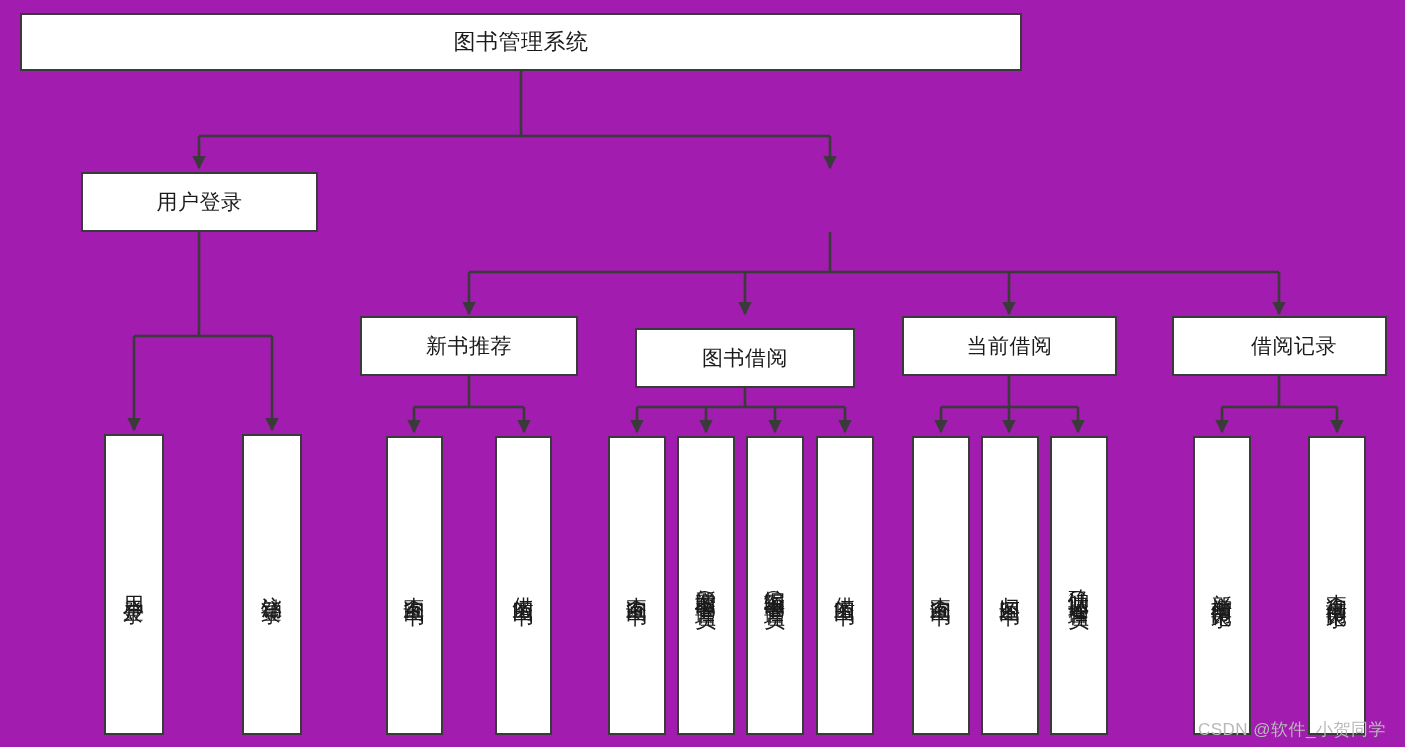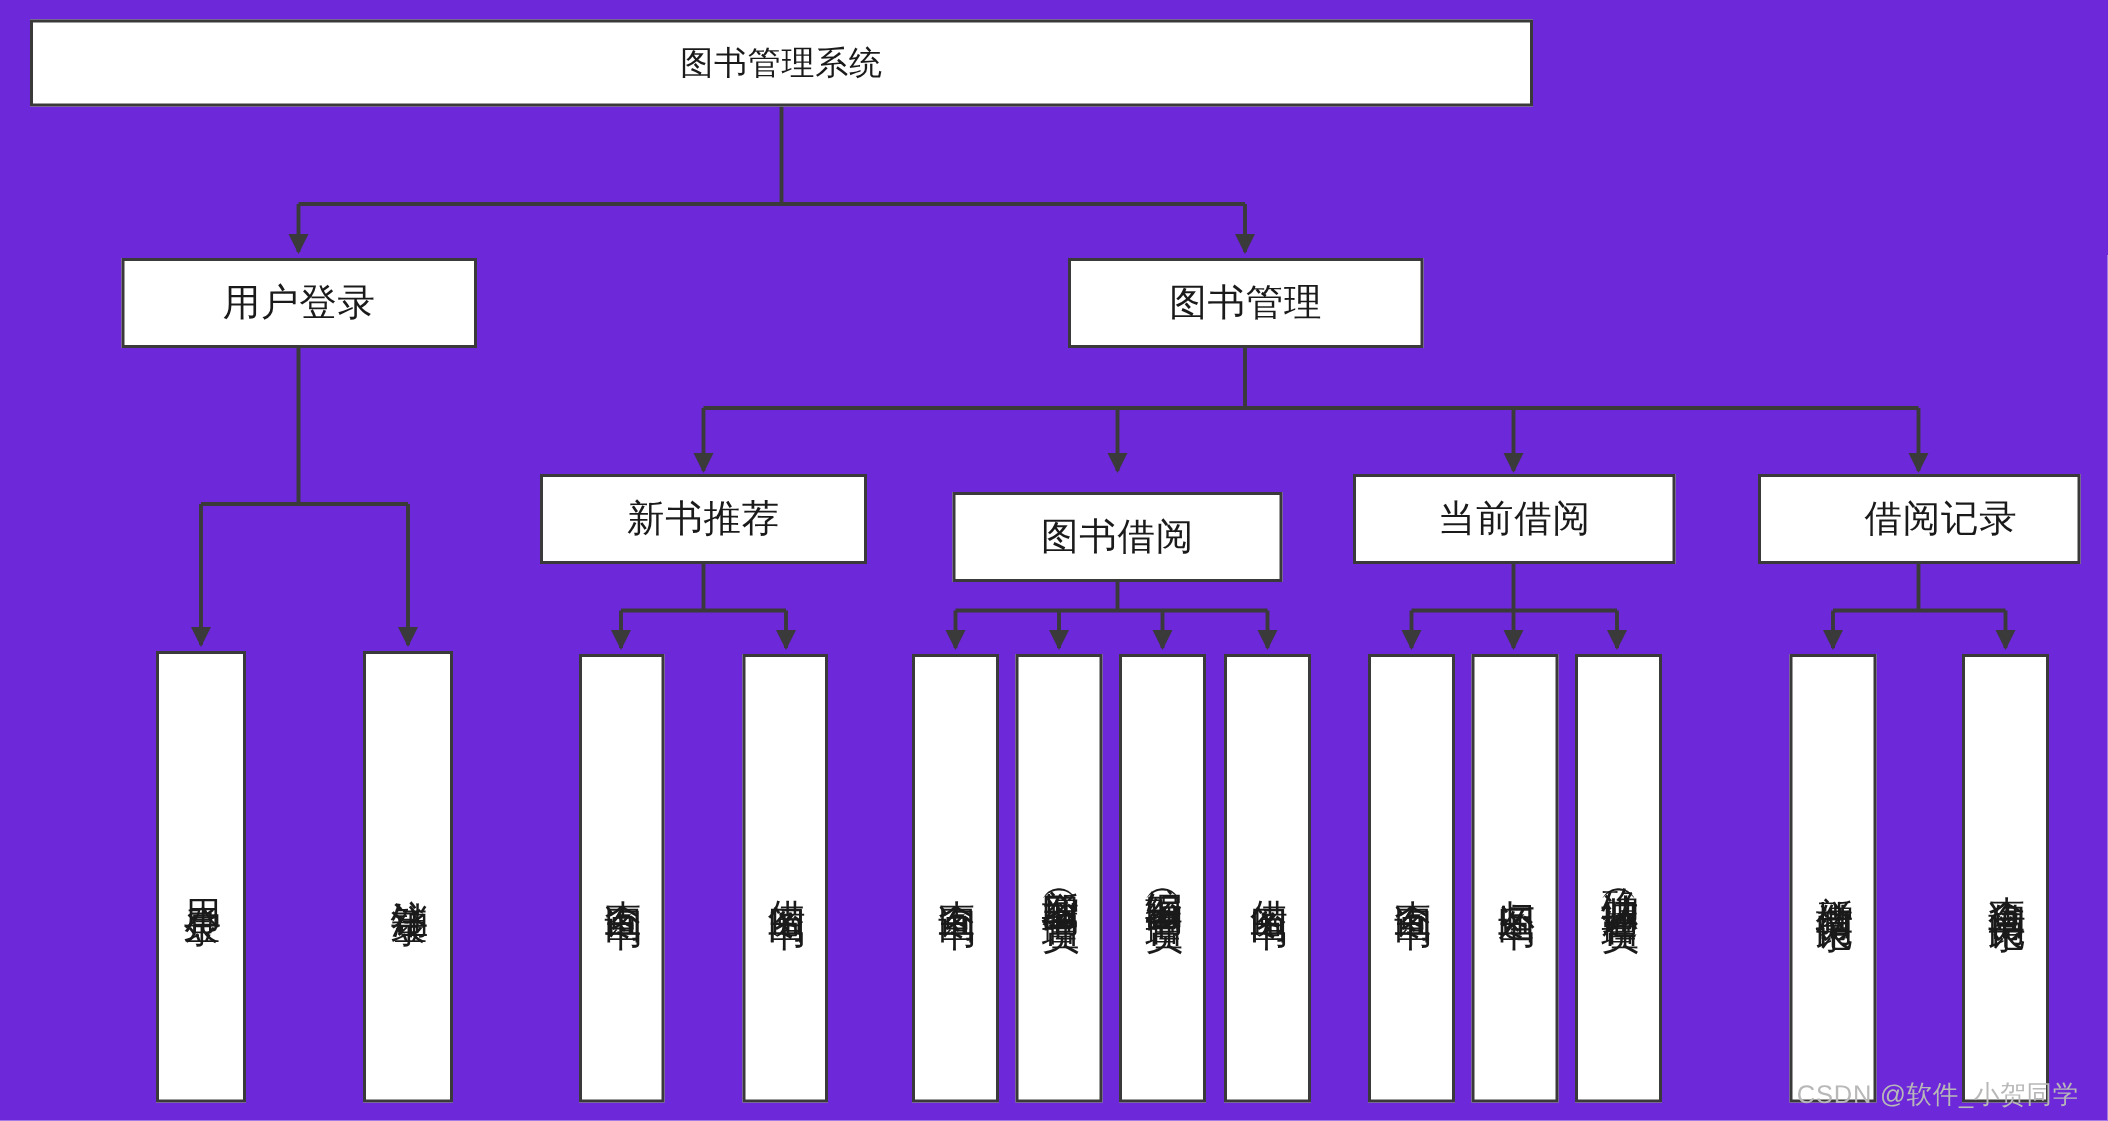--- a/index.html
+++ b/index.html
@@ -10,21 +10,21 @@
   body {
     width: 1405px;
     height: 747px;
     font-family: "Liberation Sans", "DejaVu Sans", sans-serif;
     overflow: hidden;
   }
   #diagram-root {
     position: relative;
     width: 1405px;
     height: 747px;
-    background: #6d28d9;
+    background: #a21caf;
   }
   svg.edges {
     position: absolute;
     left: 0;
     top: 0;
     width: 1405px;
     height: 747px;
     pointer-events: none;
   }
   .node {
@@ -32,21 +32,21 @@
     box-sizing: border-box;
     background: #ffffff;
     border: 2px solid #3a3a3a;
     display: flex;
     align-items: center;
     justify-content: center;
     overflow: hidden;
   }
   .node-label {
     color: #1a1a1a;
-    font-size: 25px;
+    font-size: 21px;
     line-height: 1.06;
     white-space: pre;
     text-align: center;
     letter-spacing: 0.5px;
   }
   .node.vertical .node-label {
     writing-mode: vertical-rl;
     text-orientation: upright;
     line-height: 1;
     letter-spacing: 3px;
@@ -120,23 +120,20 @@
   </svg>
 
   <div class="node root" style="left:20px; top:13px; width:1002px; height:58px;">
     <span class="node-label">图书管理系统</span>
   </div>
 
   <div class="node" style="left:81px; top:172px; width:237px; height:60px;">
     <span class="node-label">用户登录</span>
   </div>
 
-  <div class="node" style="left:712px; top:172px; width:237px; height:60px;">
-    <span class="node-label">图书管理</span>
-  </div>
 
   <div class="node" style="left:360px; top:316px; width:218px; height:60px;">
     <span class="node-label">新书推荐</span>
   </div>
 
   <div class="node" style="left:635px; top:316px; width:220px; height:60px;margin-top:12px;">
     <span class="node-label">图书借阅</span>
   </div>
 
   <div class="node" style="left:902px; top:316px; width:215px; height:60px;">

